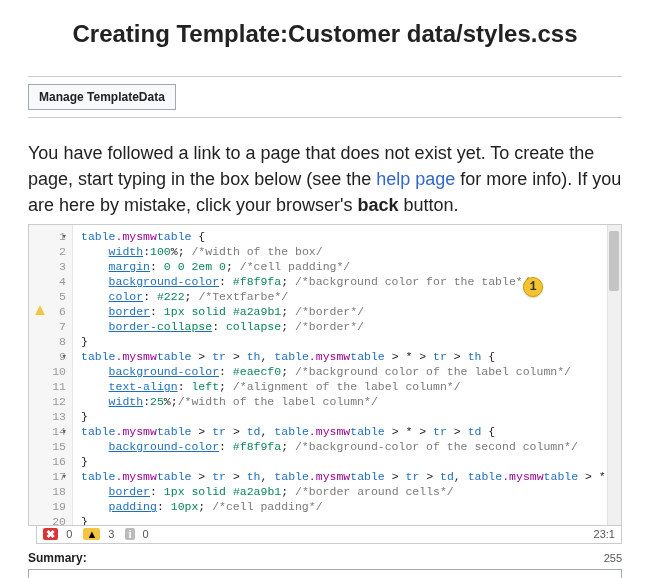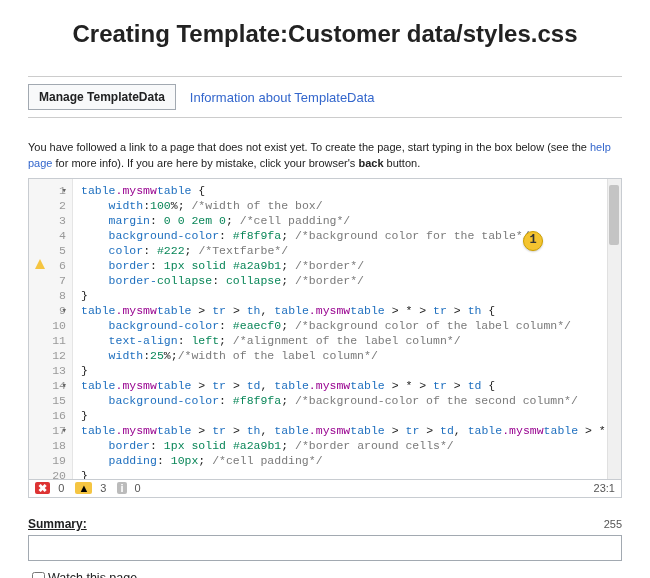--- a/index.html
+++ b/index.html
@@ -32,21 +32,21 @@
     display: inline-block;
     padding: 5px 10px;
     border: 1px solid #a2a9b1;
     background: #f8f9fa;
     font-size: 12px;
     font-weight: 700;
     cursor: pointer;
     color: #202122;
   }
   .link { color: #3366cc; text-decoration: none; }
-  .intro { font-size: 11px; line-height: 1.45; margin-bottom: 6px; color:#222; }
+  .intro { font-size: 18px; line-height: 1.45; margin-bottom: 6px; color:#222; }
   .intro b { font-weight: 700; }
 
   .editor-wrap { position: relative; border: 1px solid #c8ccd1; }
   .editor {
     display: flex;
     font-family: Consolas, "Courier New", monospace;
     font-size: 11.5px;
     line-height: 15px;
     height: 300px;
     overflow: hidden;
@@ -67,45 +67,45 @@
   .fold { position:absolute; right:-1px; top:1px; font-size:9px; color:#666; }
   .warn-ico {
     position:absolute; left:2px; top:1px;
     width:10px; height:10px;
     background:#f5c542;
     clip-path: polygon(50% 0, 100% 100%, 0 100%);
   }
   .code { padding: 4px 8px; white-space: pre; flex:1; color:#222; }
   .kw  { color:#1e6fbf; }          
   .sel { color:#97008f; }          
-  .prop{ color:#1e6fbf; }          
+  .prop{ color:#1e6fbf;text-decoration:underline; }          
   .num { color:#098658; }          
   .hex { color:#098658; }
   .cmt { color:#7a7a7a; font-style: normal; }          
 
   .scrolltrack {
     position:absolute; right:0; top:0; bottom:0; width:14px;
     background:#f0f0f0; border-left:1px solid #e0e0e0;
   }
   .scrollthumb {
     position:absolute; right:2px; top:6px; width:10px; height:60px;
     background:#c4c4c4; border-radius:2px;
   }
 
   .statusbar {
     display:flex; justify-content:space-between;
     border:1px solid #c8ccd1; border-top:none;
-    font-size:11px; padding:2px 6px; color:#555;
+    font-size:11px; padding:2px 6px; color:#555;margin-left:8px;
   }
   .statusbar .left span { margin-right:8px; }
   .stat-err { background:#d33; color:#fff; padding:0 3px; border-radius:2px; font-weight:700; }
   .stat-warn{ background:#f5c542; color:#000; padding:0 3px; border-radius:2px; font-weight:700; }
   .stat-info{ background:#bbb; color:#fff; padding:0 3px; border-radius:2px; font-weight:700; }
 
-  .summary-lbl { font-weight:700; font-size:12px; margin-top:19px; display:block;text-decoration:underline; }
+  .summary-lbl { font-weight:700; font-size:12px; margin-top:7px; display:block; }
   .charcount { float:right; font-size:11px; color:#555; margin-top:-13px; }
   .summary-input {
     width:100%; border:1px solid #a2a9b1; padding:5px 6px; font-size:12px; margin-top:4px;
   }
   .watch { margin-top:8px; font-size:12.5px; display:flex; align-items:center; gap:0; }
 
   .callout {
     position:absolute; width:20px; height:20px; border-radius:50%;
     background:#f4c430; border:1px solid #cda000;
     display:flex; align-items:center; justify-content:center;
@@ -116,21 +116,20 @@
 </style>
 </head>
 <body>
 
 
 
 <h1>Creating Template:Customer data/styles.css</h1>
 
 <div class="td-bar">
   <button class="btn">Manage TemplateData</button>
-  <a class="link" href="#">Information about TemplateData</a>
 </div>
 
 <p class="intro">
   <span>You have followed a link to a page that does not exist yet. To create the page, start typing in the box below (see the </span><a class="link" href="#">help page</a><span> for more info). If you are here by mistake, click your browser's </span><b>back</b><span> button.</span>
 </p>
 
 <div class="editor-wrap">
   <div class="editor">
     <div class="gutter" id="gutter">
         <div class="ln">1<span class="fold">▾</span></div>

